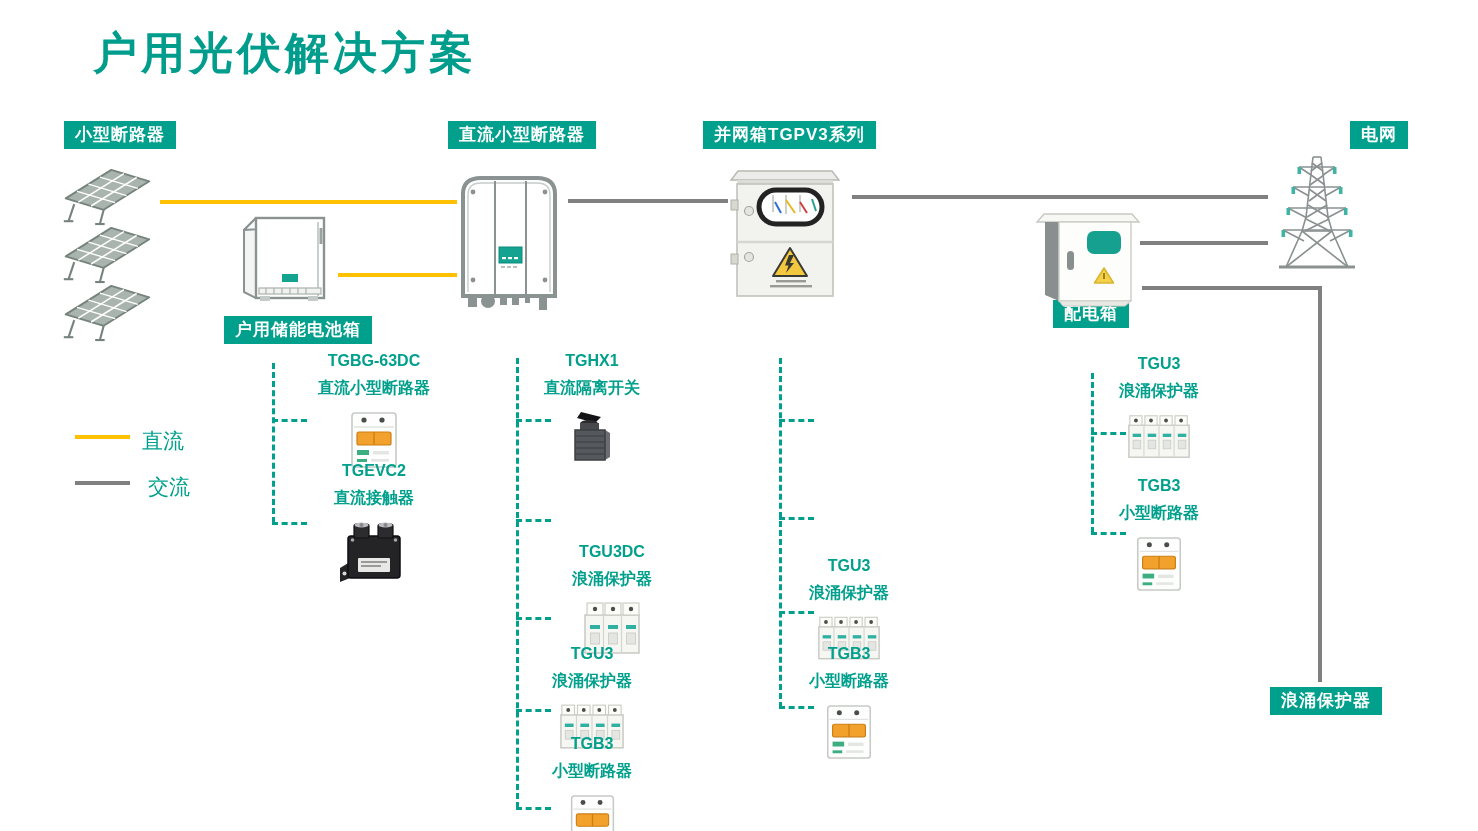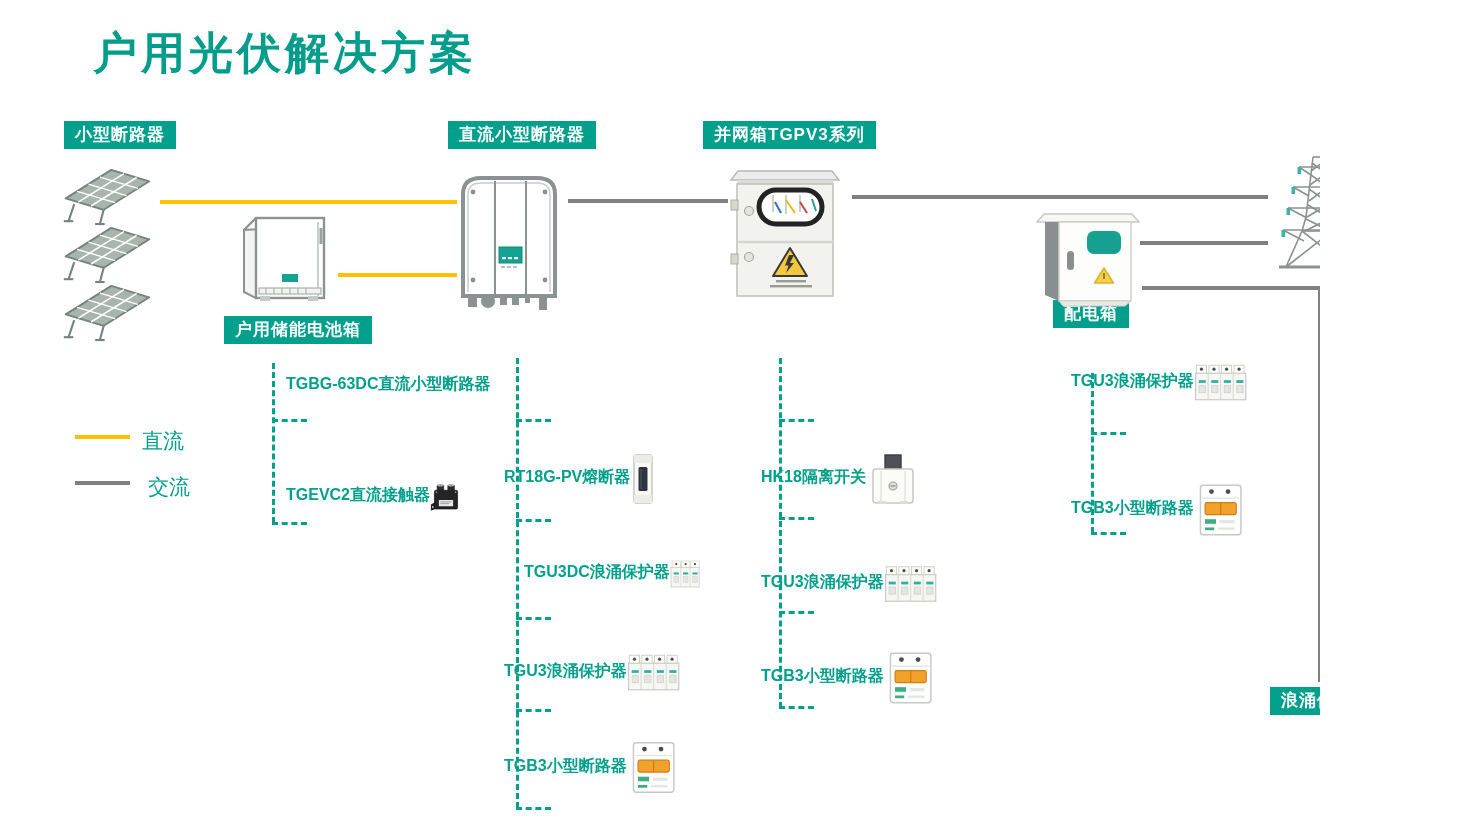--- a/index.html
+++ b/index.html
@@ -3,21 +3,21 @@
 <meta charset="utf-8">
 <style>
   :root{
     --teal:#00a08c;
     --dc:#ffc000;
     --ac:#808080;
     --devline:#8a9391;
   }
   html,body{margin:0;padding:0;background:#fff;}
   #canvas{
-    position:relative;width:1320px;height:831px;background:#ffffff;overflow:hidden;
+    position:relative;width:1478px;height:831px;background:#ffffff;overflow:hidden;
     font-family:"Liberation Sans","DejaVu Sans",sans-serif;
   }
   .abs{position:absolute;}
   #page-title{
     position:absolute;left:93px;top:24px;
     font-size:44px;font-weight:800;letter-spacing:4px;color:#009c8c;
     white-space:nowrap;
   }
   .tag{
     position:absolute;background:var(--teal);color:#fff;
@@ -25,22 +25,23 @@
     padding:0 11px;white-space:nowrap;letter-spacing:1px;
   }
   .hline{position:absolute;height:4px;}
   .vline{position:absolute;width:4px;}
   .dc{background:var(--dc);}
   .ac{background:var(--ac);}
   .dash-v{position:absolute;width:0;border-left:3px dashed var(--teal);}
   .dash-h{position:absolute;height:0;border-top:3px dashed var(--teal);}
   .legend-label{position:absolute;color:var(--teal);font-size:21px;font-weight:normal;white-space:nowrap;}
   .comp{
-    position:absolute;width:176px;display:flex;flex-direction:row;align-items:center;
+    position:absolute;width:176px;display:flex;flex-direction:column;align-items:center;
     text-align:center;
+    gap:8px;
   }
   .comp .model,.comp .cname{
     color:var(--teal);font-size:16px;font-weight:bold;line-height:19px;white-space:nowrap;
   }
   .comp svg{margin-top:5px;}
   svg.defsonly{position:absolute;width:0;height:0;overflow:hidden;}
 </style>
 </head>
 <body>
 
@@ -380,25 +381,25 @@
       </svg>
   </div>
   <div class="comp" style="left:286px;top:461px">
     <div class="model">TGEVC2</div>
     <div class="cname">直流接触器</div>
     <svg width="72" height="62" viewBox="0 0 72 62">
         <use href="#sym-contactor"></use>
       </svg>
   </div>
 
-  <div class="comp" style="left:504px;top:449px">
-    <div class="model">RT18G-PV</div>
-    <div class="cname">熔断器</div>
-    <svg width="26" height="50" viewBox="0 0 26 50">
-        <use href="#sym-fuse"></use>
+  <div class="comp" style="left:504px;top:351px">
+    <div class="model">TGHX1</div>
+    <div class="cname">直流隔离开关</div>
+    <svg width="42" height="54" viewBox="0 0 42 54">
+        <use href="#sym-rotary"></use>
       </svg>
   </div>
   <div class="comp" style="left:524px;top:542px">
     <div class="model">TGU3DC</div>
     <div class="cname">浪涌保护器</div>
     <svg width="58" height="54" viewBox="0 0 58 54">
         <use href="#sym-surge3"></use>
       </svg>
   </div>
   <div class="comp" style="left:504px;top:644px">
@@ -409,27 +410,20 @@
       </svg>
   </div>
   <div class="comp" style="left:504px;top:734px">
     <div class="model">TGB3</div>
     <div class="cname">小型断路器</div>
     <svg width="55" height="57" viewBox="0 0 58 60">
         <use href="#sym-breaker-orange"></use>
       </svg>
   </div>
 
-  <div class="comp" style="left:761px;top:448px">
-    <div class="model">HK18</div>
-    <div class="cname">隔离开关</div>
-    <svg width="54" height="52" viewBox="0 0 54 52">
-        <use href="#sym-hk"></use>
-      </svg>
-  </div>
   <div class="comp" style="left:761px;top:556px">
     <div class="model">TGU3</div>
     <div class="cname">浪涌保护器</div>
     <svg width="64" height="46" viewBox="0 0 68 48">
         <use href="#sym-surge4"></use>
       </svg>
   </div>
   <div class="comp" style="left:761px;top:644px">
     <div class="model">TGB3</div>
     <div class="cname">小型断路器</div>

